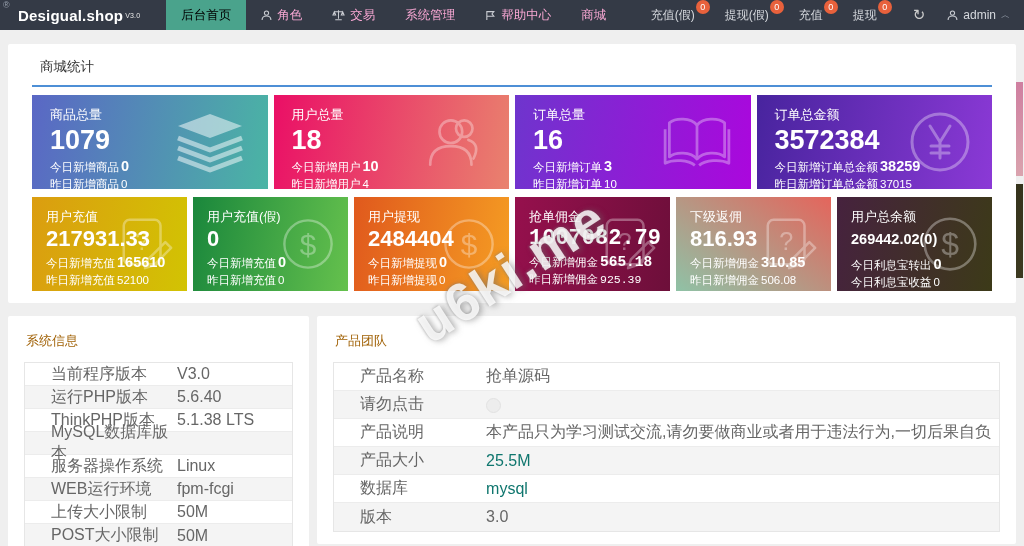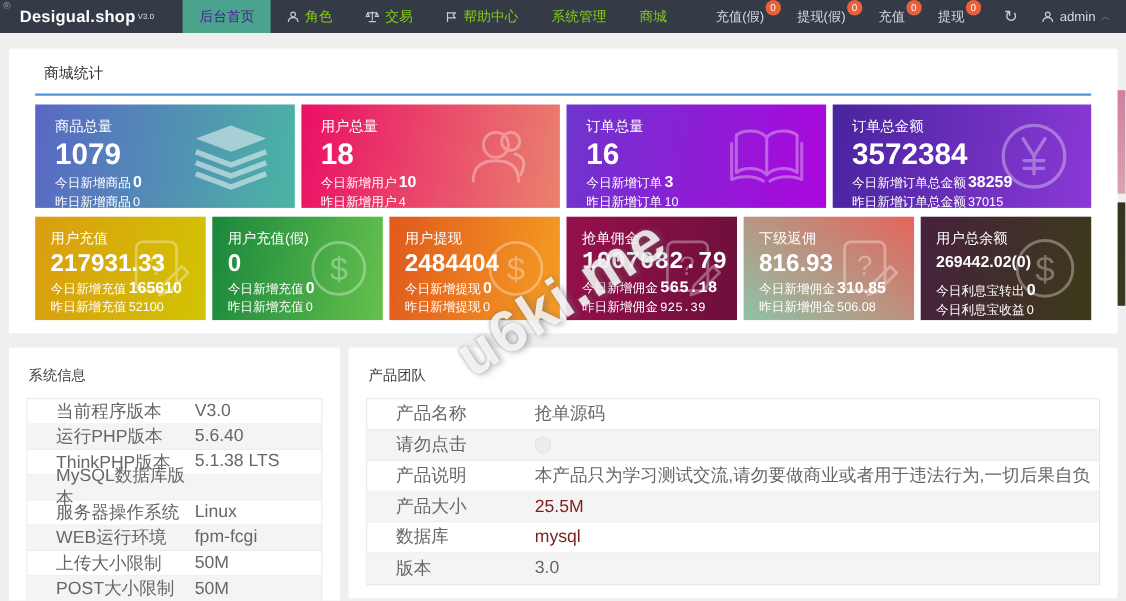--- a/index.html
+++ b/index.html
@@ -5,22 +5,22 @@
   * { margin:0; padding:0; box-sizing:border-box; }
   html,body { width:1024px; height:546px; overflow:hidden; background:#efefef;
     font-family:"Liberation Sans","DejaVu Sans",sans-serif; }
 
   
   .navbar { position:relative; height:30px; background:#343a46; display:flex; align-items:stretch; color:#ccc; }
   .regmark { position:absolute; left:3px; top:0px; font-size:9px; color:#98a0ad; line-height:10px; }
   .logo { display:flex; align-items:center; margin-left:18px; margin-right:26px; color:#fff;
           font-size:15px; font-weight:700; letter-spacing:.2px; }
   .logo sup { font-size:7px; font-weight:400; margin-left:2px; color:#e8e8e8; }
-  .nav-item { display:flex; align-items:center; gap:5px; padding:0 15px; font-size:12.5px; color:#84cc16; cursor:pointer; }
-  .nav-item.active { background:#4aa38c; color:#4c1d95; }
+  .nav-item { display:flex; align-items:center; gap:5px; padding:0 15px; font-size:12.5px; color:#f9a8d4; cursor:pointer; }
+  .nav-item.active { background:#4aa38c; color:#000000; }
   .nav-item svg { display:block; }
   .nav-right { margin-left:auto; display:flex; align-items:center; }
   .quick { position:relative; font-size:12px; color:#d6d9de; margin-right:30px; cursor:pointer; }
   .badge { position:absolute; top:-7px; right:-15px; min-width:14px; height:14px; border-radius:8px;
            background:#e8613c; color:#fff; font-size:9px; line-height:14px; text-align:center; padding:0 3px; }
   .refresh { font-size:15px; color:#ccc; margin:0 22px 0 6px; cursor:pointer; }
   .user-box { display:flex; align-items:center; gap:5px; font-size:12px; color:#d6d9de; margin-right:14px; cursor:pointer; }
   .chev { font-size:9px; color:#9aa2af; }
 
   
@@ -38,31 +38,31 @@
   .card .sub span.v { font-size:11.5px; margin-left:2px; }
   .card .cicon { position:absolute; right:20px; top:50%; transform:translateY(-50%); opacity:.33; }
   .cards-row1 .card:nth-child(1) .cicon { opacity:.5; }
   .cards-row2 .cicon { right:12px; }
 
   .sliver { position:absolute; width:7px; height:94px; }
 
   
   .bottom { display:flex; gap:8px; margin:13px 8px 0; align-items:flex-start; }
   .panel { background:#fff; border-radius:2px; padding:12px 16px 12px; }
-  .panel-title { font-size:13px; color:#404040; margin:4px 0 12px 2px; }
+  .panel-title { font-size:13px; color:#a16207; margin:4px 0 12px 2px; }
   .panel-left { width:492px; }
   .panel-right { flex:1; }
   .itable { border:1px solid #e6e6e6; }
   .trow { display:flex; align-items:center; height:23px; font-size:16px; color:#666; border-bottom:1px solid #ececec; background:#fff; }
   .trow:last-child { border-bottom:none; }
   .trow:nth-child(even) { background:#f4f4f4; }
   .panel-right .trow { height:28px; }
   .tlabel { width:152px; padding-left:26px; flex-shrink:0; }
   .tvalue { flex:1; padding-right:8px; white-space:nowrap; overflow:hidden; }
-  .tvalue.link { color:#7f1d1d; cursor:pointer; }
+  .tvalue.link { color:#0f766e; cursor:pointer; }
   .dot-icon { display:inline-block; width:15px; height:15px; border-radius:50%; background:#ededed;
               border:1px solid #e2e2e2; vertical-align:middle; cursor:pointer; }
 
   
   .watermark { position:absolute; left:420px; top:298px; z-index:60; pointer-events:none;
     font-size:54px; font-weight:700; letter-spacing:2px; color:rgba(255,255,255,.82);
     text-shadow:2px 2px 6px rgba(110,110,110,.55), -1px -1px 2px rgba(130,130,130,.35);
     transform:rotate(-33deg); transform-origin:left center; white-space:nowrap; }
 </style>
 </head>
@@ -86,27 +86,27 @@
     <span>角色</span>
   </div>
   <div class="nav-item">
     <svg width="13" height="12" viewBox="0 0 14 12" fill="none" stroke="#c9ccd2" stroke-width="1.1">
         <path d="M7 1v9M3.5 11h7M2.5 2.5h9"></path>
         <path d="M2.5 2.5 L1 6h3z M11.5 2.5 L10 6h3z"></path>
       </svg>
     <span>交易</span>
   </div>
   <div class="nav-item">
+    <span>系统管理</span>
+  </div>
+  <div class="nav-item">
     <svg width="11" height="11" viewBox="0 0 12 12" fill="none" stroke="#c9ccd2" stroke-width="1.2">
         <path d="M2 1v10M2 1.8h7.6L7.6 4.3 9.6 6.8H2"></path>
       </svg>
     <span>帮助中心</span>
-  </div>
-  <div class="nav-item">
-    <span>系统管理</span>
   </div>
   <div class="nav-item">
     <span>商城</span>
   </div>
 
   <div class="nav-right">
     <div class="quick">
       <span>充值(假)</span>
       <span class="badge">0</span>
     </div>

